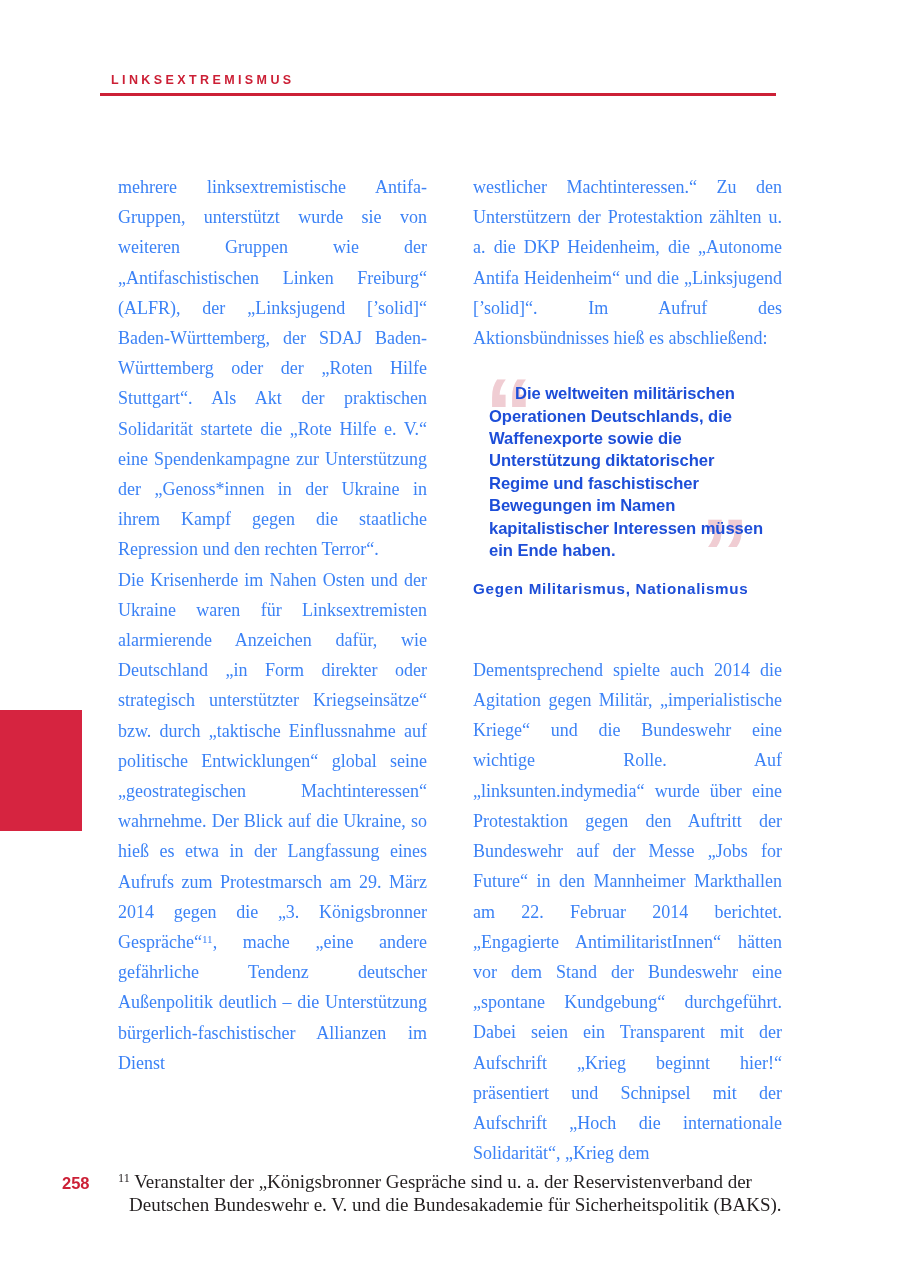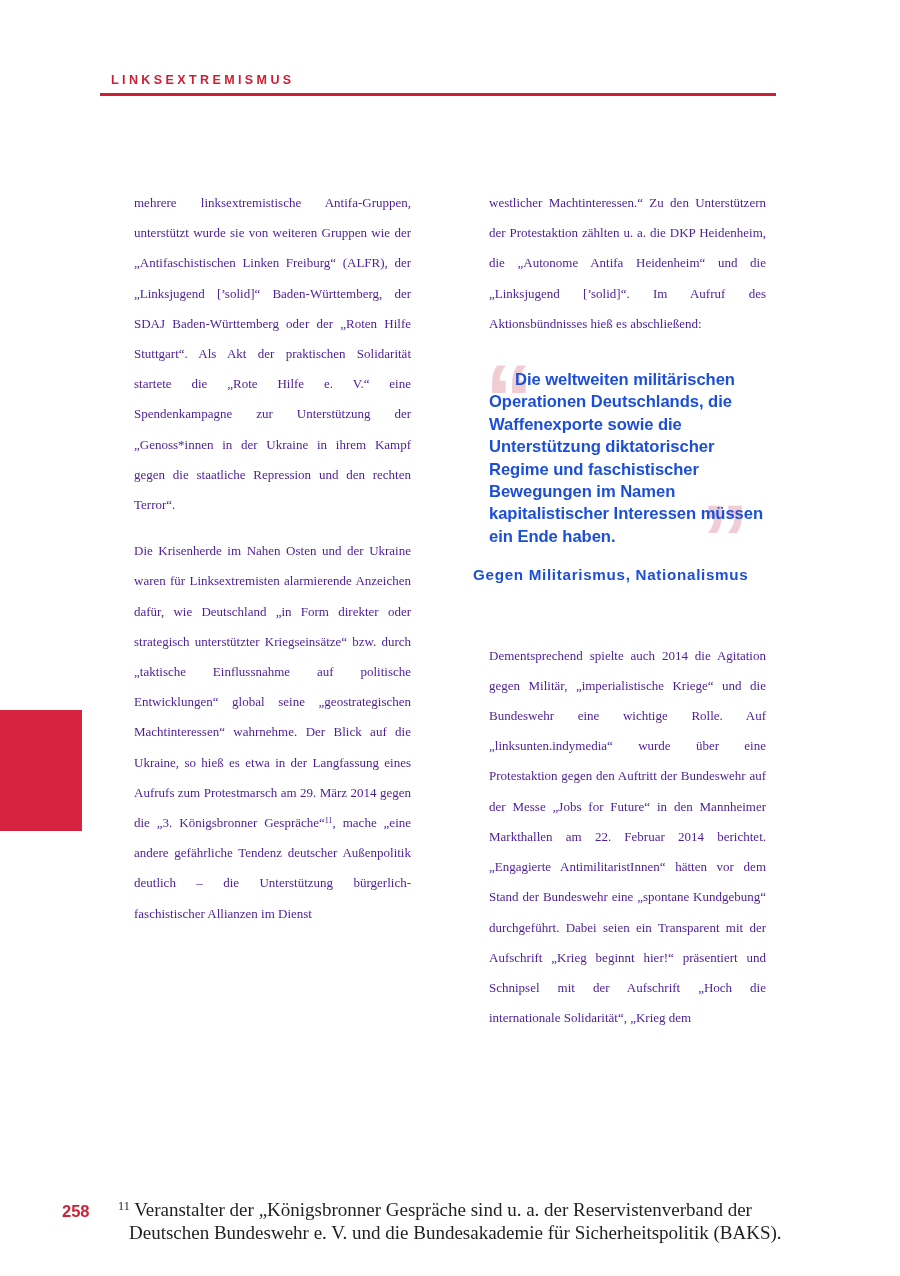--- a/index.html
+++ b/index.html
@@ -58,27 +58,27 @@
     top: 172px;
     width: 664px;
     display: flex;
     gap: 46px;
   }
   .column {
     width: 309px;
   }
 
   p.body-par {
-    margin: 16px;
-    font-size: 13px;
+    margin: 0;
+    font-size: 18px;
     line-height: 30.2px;
     text-align: justify;
     text-justify: inter-word;
     hyphens: manual;
-    color: #4c1d95;
+    color: #3b82f6;
   }
   .par-gap-lg { margin-top: 54px !important; }
 
   sup.fn-ref {
     font-size: 0.62em;
     vertical-align: 0.48em;
     line-height: 0;
   }
 
   
@@ -137,21 +137,21 @@
     font-size: 15.2px;
     line-height: 22.4px;
     letter-spacing: 0.7px;
     color: #1d4ed8;
   }
 
   
   #footnote-block {
     position: absolute;
     left: 62px;
-    top: 1199px;
+    top: 1171px;
     width: 790px;
     display: flex;
     align-items: flex-start;
   }
   #page-number {
     font-family: "Liberation Sans", "DejaVu Sans", sans-serif;
     font-weight: bold;
     font-size: 16.5px;
     color: #cc2036;
     width: 56px;

